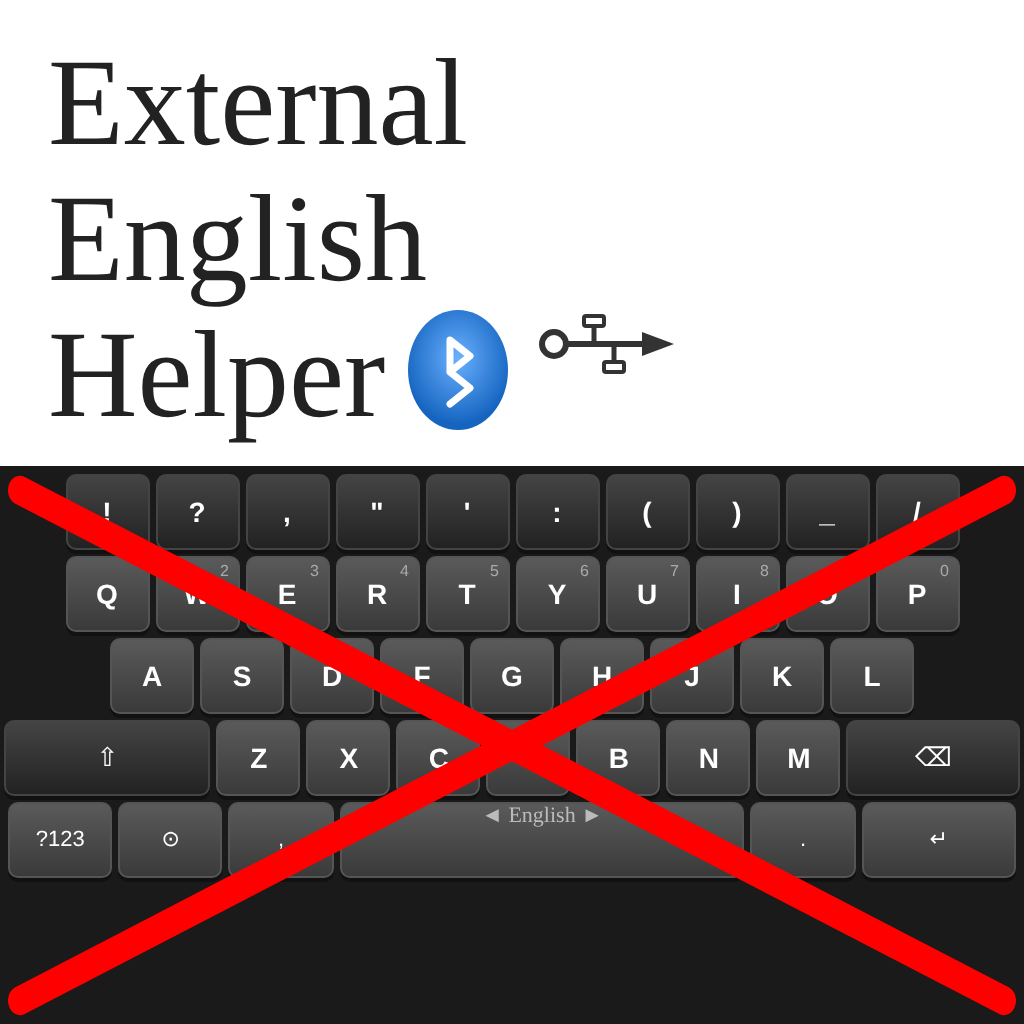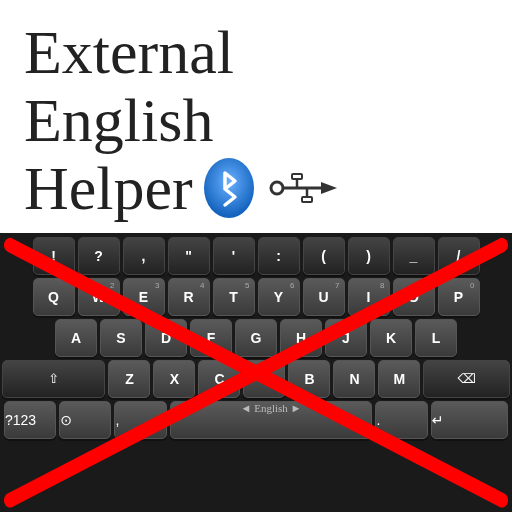--- a/index.html
+++ b/index.html
@@ -29,21 +29,21 @@
     #title-text {
       font-size: 62px;
       font-weight: normal;
       color: #222;
       line-height: 1.1;
       font-family: Georgia, 'Times New Roman', serif;
     }
 
     .title-line3 {
       display: flex;
-      align-items: center;
+      align-items: flex-start;
       gap: 10px;
     }
 
     .bluetooth-icon {
       display: inline-flex;
       align-items: center;
       justify-content: center;
       width: 52px;
       height: 62px;
       flex-shrink: 0;
@@ -141,25 +141,25 @@
       background: #1a1a1a;
       gap: 3px;
       padding: 0 2px 4px 2px;
       align-items: center;
     }
 
     .key-sym {
       background: linear-gradient(180deg, #5a5a5a 0%, #3a3a3a 100%);
       border-radius: 5px;
       color: #fff;
-      font-size: 14px;
+      font-size: 11px;
       font-family: Arial, sans-serif;
       display: flex;
       align-items: center;
-      justify-content: flex-start;
+      justify-content: center;
       height: 38px;
       border: 1px solid #555;
       box-shadow: 0 2px 0 #111;
       flex: 1;
     }
 
     .key-space {
       flex: 4;
       font-size: 12px;
       background: linear-gradient(180deg, #5a5a5a 0%, #3a3a3a 100%);

